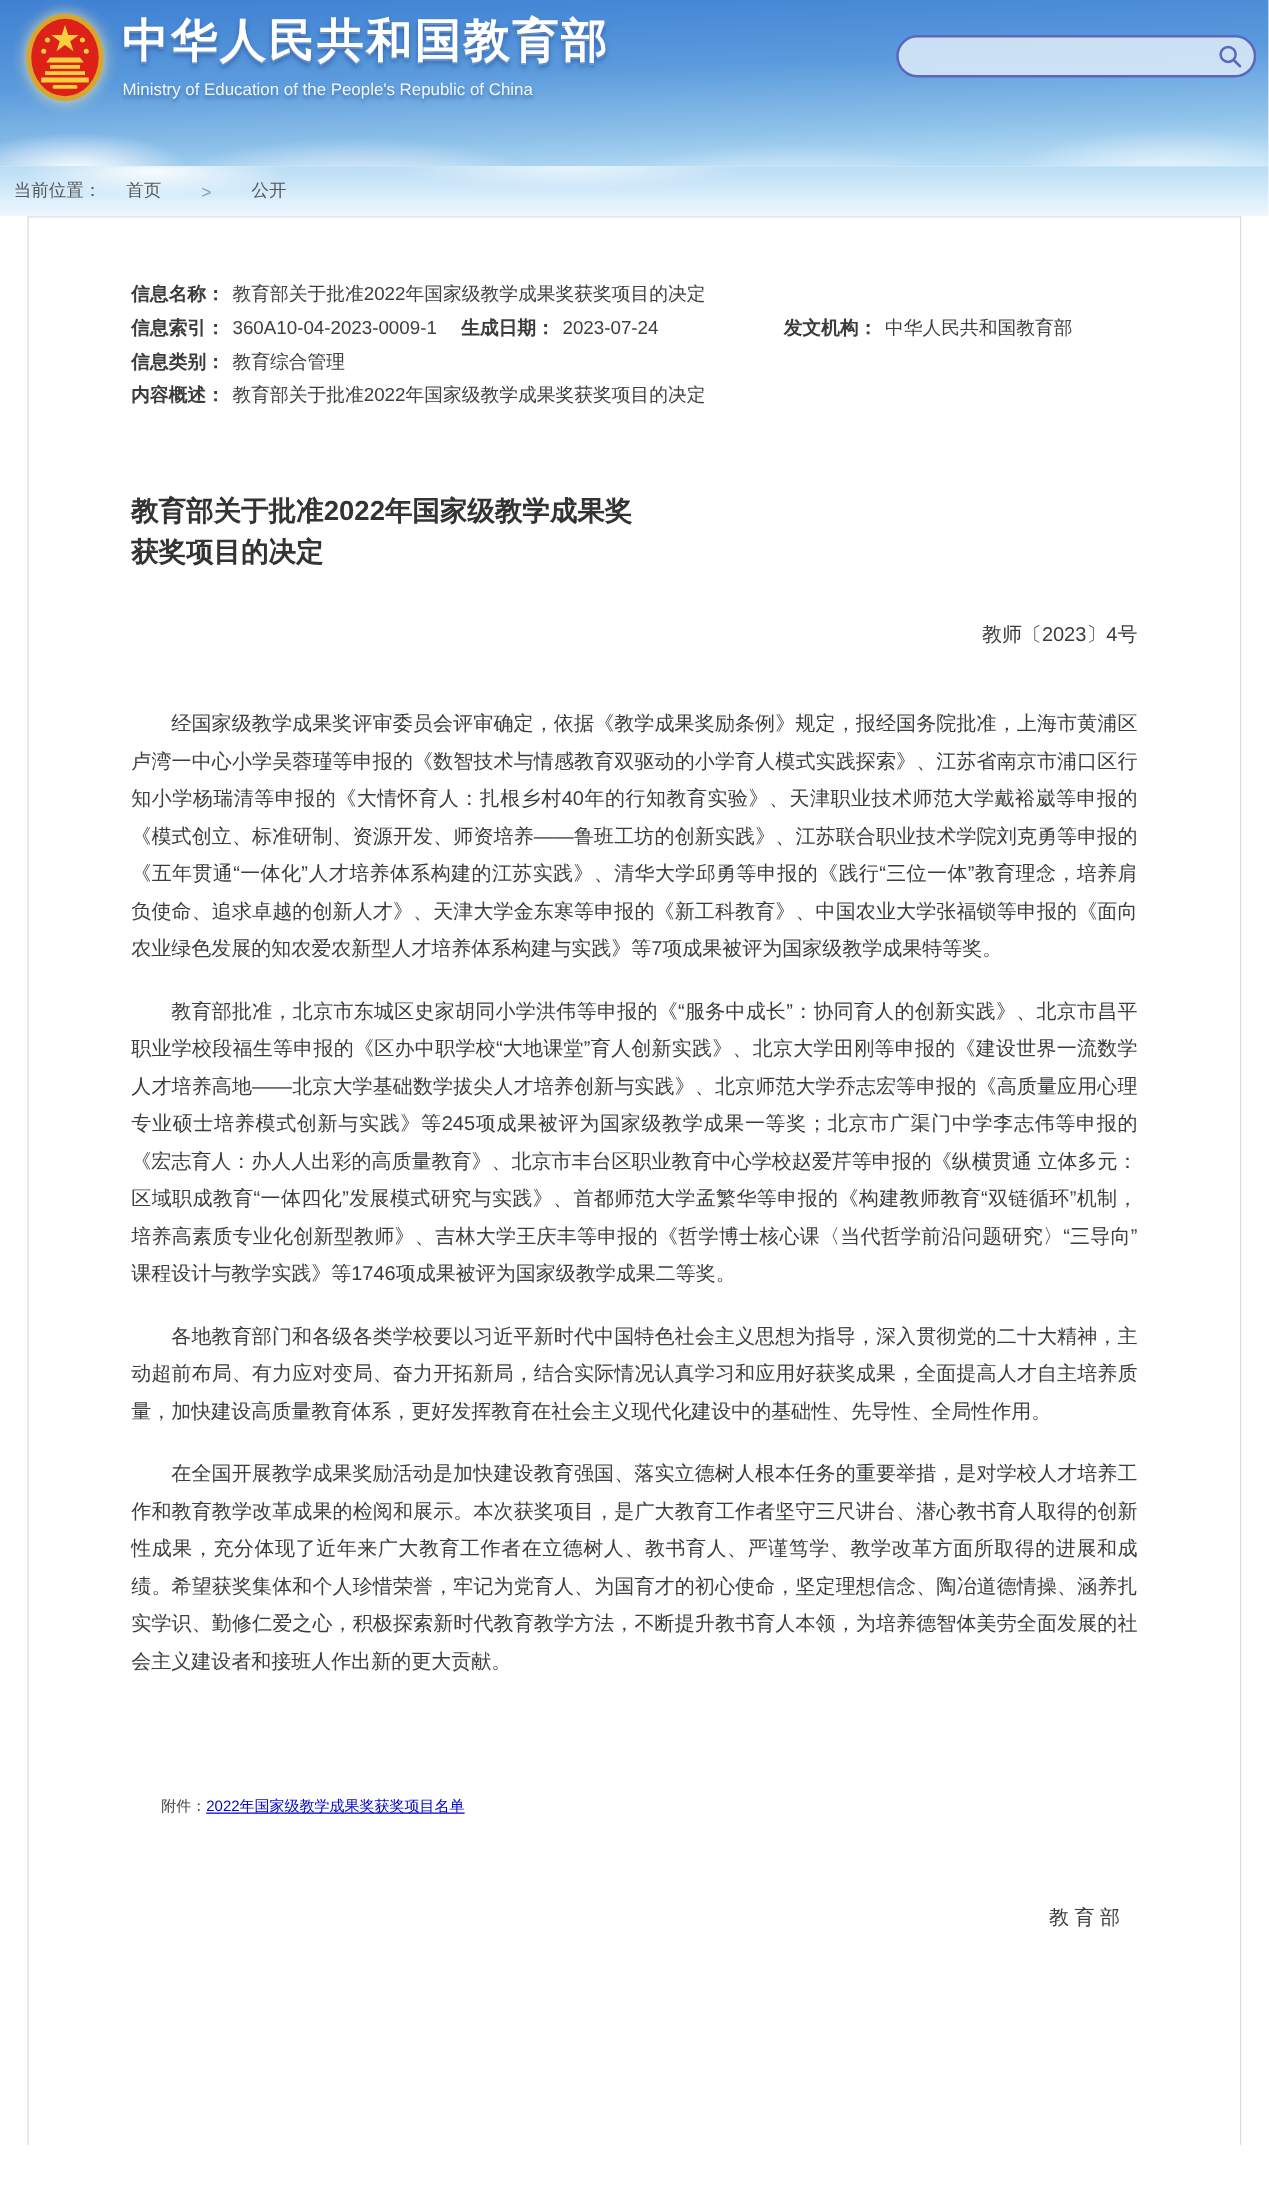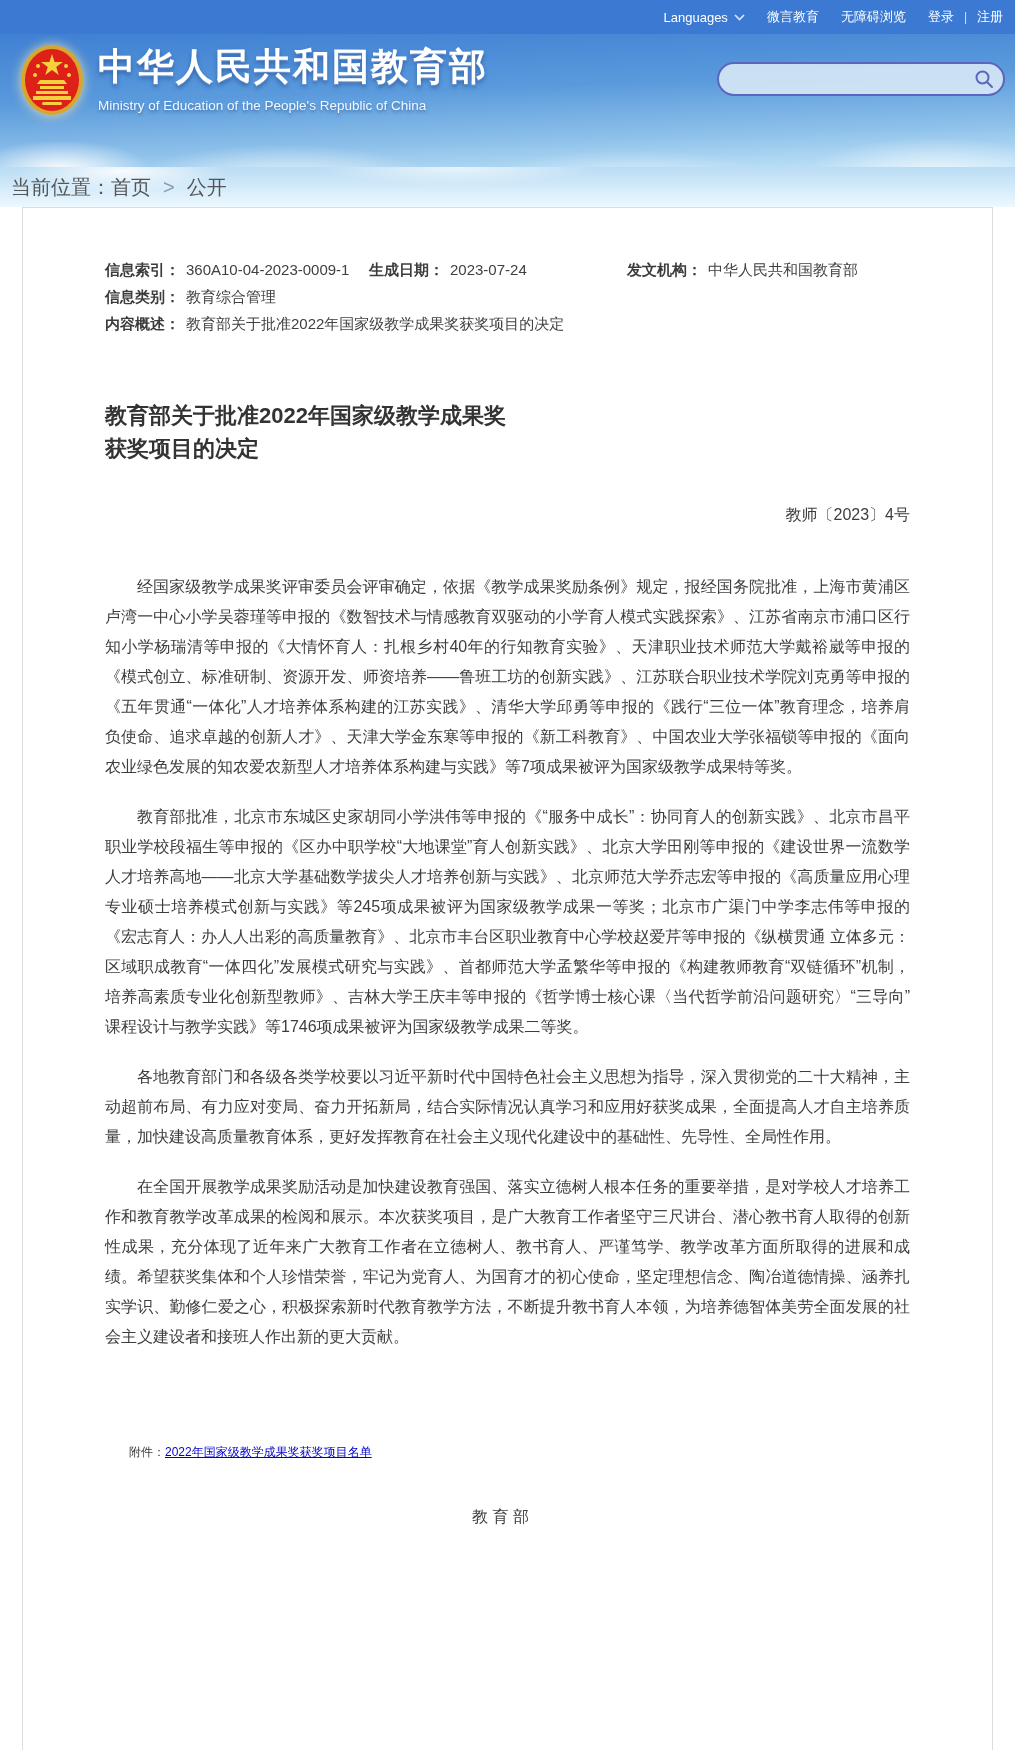--- a/index.html
+++ b/index.html
@@ -24,21 +24,21 @@
   }
   .emblem { position:absolute; left:20px; top:10px; width:64px; height:72px; filter:drop-shadow(0 0 6px rgba(255,235,170,.8)); }
   .banner-titles { position:absolute; left:98px; top:8px; }
   .title-cn { font-size:37px; font-weight:bold; color:#fff; letter-spacing:2px; text-shadow:0 3px 4px rgba(25,60,130,.55), 0 1px 0 rgba(255,255,255,.35); }
   .title-en { margin-top:6px; font-size:13.5px; color:#f2f8ff; text-shadow:0 2px 3px rgba(25,60,130,.5); }
   .search { position:absolute; right:10px; top:28px; width:288px; height:34px; border:2px solid #5b66bd; border-radius:17px; background:rgba(219,233,246,.88); display:flex; align-items:center; z-index:2; }
   .search input { flex:1; height:100%; border:none; outline:none; background:transparent; padding:0 12px; font-size:14px; color:#335; }
   .search-btn { width:30px; height:30px; border:none; background:transparent; cursor:pointer; display:flex; align-items:center; justify-content:center; margin-right:4px; }
 
   
-  .breadcrumb { height:40px; background:linear-gradient(180deg,#b9dcf4 0%,#d8edfb 60%,#eef8fe 100%); position:relative; display:flex; align-items:center; padding-left:11px; font-size:20px; color:#555; }
+  .breadcrumb { height:40px; background:linear-gradient(180deg,#b9dcf4 0%,#d8edfb 60%,#eef8fe 100%); position:relative; display:flex; align-items:center; padding-left:11px; font-size:14px; color:#555;gap:20px; }
   .breadcrumb::before { content:""; position:absolute; inset:0; pointer-events:none;
     background:
       radial-gradient(ellipse 150px 30px at 12% 10%, rgba(255,255,255,.9), rgba(255,255,255,0) 70%),
       radial-gradient(ellipse 200px 26px at 45% 0%, rgba(255,255,255,.7), rgba(255,255,255,0) 70%);
   }
   .breadcrumb a { color:#555; text-decoration:none; position:relative; z-index:1; cursor:pointer; }
   .breadcrumb .bc-sep { margin:0 12px; color:#8a9bb0; position:relative; z-index:1; }
   .breadcrumb .bc-label { position:relative; z-index:1; }
 
   
@@ -50,41 +50,28 @@
 
   .doc-title { margin-top:62px; text-align:left; font-size:22px; line-height:33px; font-weight:bold; color:#333; }
   .doc-number { margin-top:40px; text-align:right; font-size:16px; color:#3d3d3d; }
 
   .body-text p { font-size:16px; line-height:30px; color:#3d3d3d; text-align:justify; text-indent:2em; margin:0 0 20px 0; }
   .body-text p:first-child { margin-top:46px; }
 
   .attachment { margin-top:85px; font-size:12px; line-height:30px; color:#3d3d3d; text-indent:2em; }
   .attachment a { color:#0000cc; text-decoration:underline; cursor:pointer; }
 
-  .signature { margin-top:40px; text-align:center; padding-right:14px; font-size:16px; color:#3d3d3d; }
+  .signature { margin-top:64px; text-align:right; padding-right:14px; font-size:16px; color:#3d3d3d; }
   .doc-date { margin-top:34px; text-align:right; padding-right:6px; font-size:16px; color:#3d3d3d; }
 </style>
 </head>
 <body>
 
 <div class="page">
 
-  <div class="topbar">
-    <span class="tb-item">
-      <span>Languages</span>
-      <svg class="chev" width="11" height="7" viewBox="0 0 11 7">
-          <polyline points="1,1 5.5,5.5 10,1" fill="none" stroke="#dce8f8" stroke-width="1.6"></polyline>
-        </svg>
-    </span>
-    <a>微言教育</a>
-    <a>无障碍浏览</a>
-    <a>登录</a>
-    <span class="sep">|</span>
-    <a>注册</a>
-  </div>
 
   <div class="banner">
     <svg class="emblem" viewBox="0 0 64 72">
       <ellipse cx="32" cy="36" rx="31" ry="35" fill="#d9a62d"></ellipse>
       <ellipse cx="32" cy="36" rx="27" ry="31" fill="#de2118"></ellipse>
       <path d="M32 10 l2.6 8 h8.4 l-6.8 5 2.6 8 -6.8-5 -6.8 5 2.6-8 -6.8-5 h8.4 z" fill="#f7d03d"></path>
       <circle cx="18" cy="22" r="2" fill="#f7d03d"></circle>
       <circle cx="46" cy="22" r="2" fill="#f7d03d"></circle>
       <circle cx="15" cy="31" r="2" fill="#f7d03d"></circle>
       <circle cx="49" cy="31" r="2" fill="#f7d03d"></circle>
@@ -112,20 +99,23 @@
   <div class="breadcrumb">
     <span class="bc-label">当前位置：</span>
     <a>首页</a>
     <span class="bc-sep">&gt;</span>
     <a>公开</a>
   </div>
 
   <div class="content">
 
     <div class="meta">
+      <div class="span3">
+        <span class="m-label">信息名称：</span><span>教育部关于批准2022年国家级教学成果奖获奖项目的决定</span>
+      </div>
       <div>
         <span class="m-label">信息索引：</span><span>360A10-04-2023-0009-1</span>
       </div>
       <div>
         <span class="m-label">生成日期：</span><span>2023-07-24</span>
       </div>
       <div>
         <span class="m-label">发文机构：</span><span>中华人民共和国教育部</span>
       </div>
       <div>

